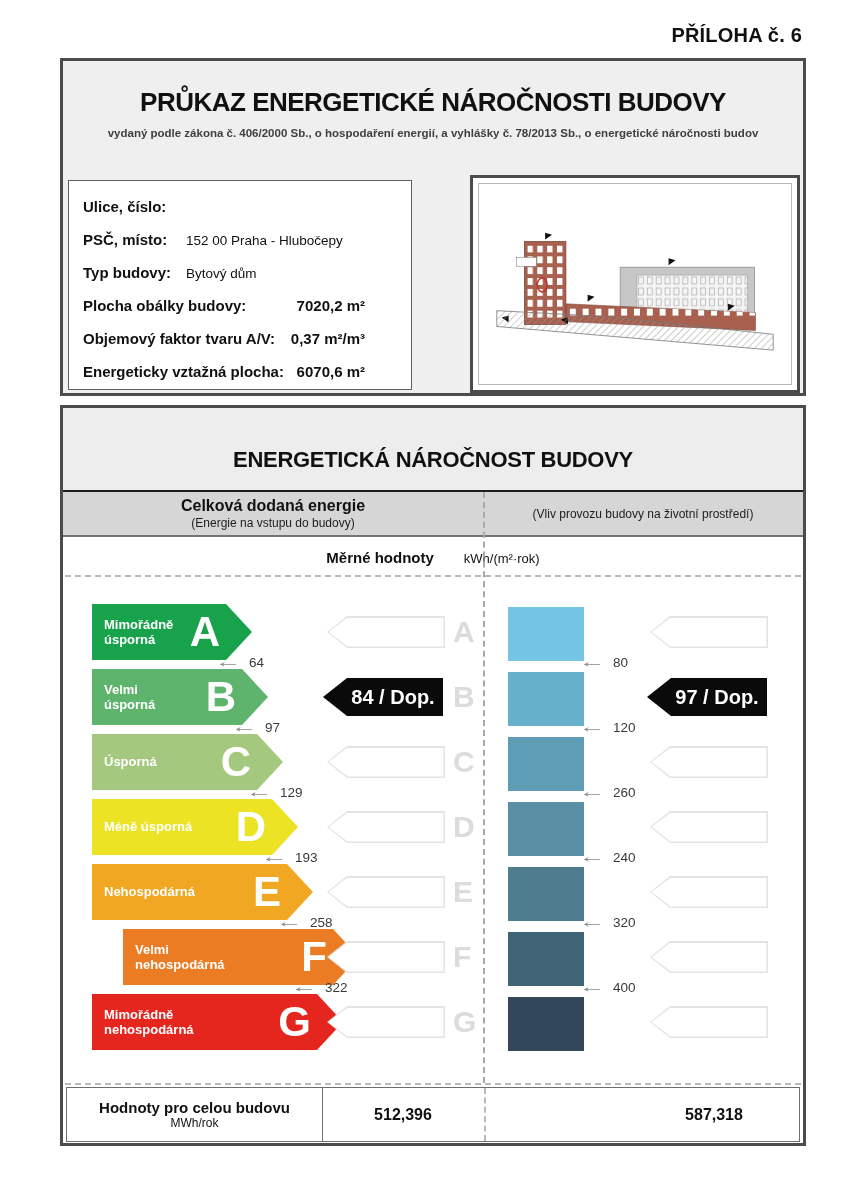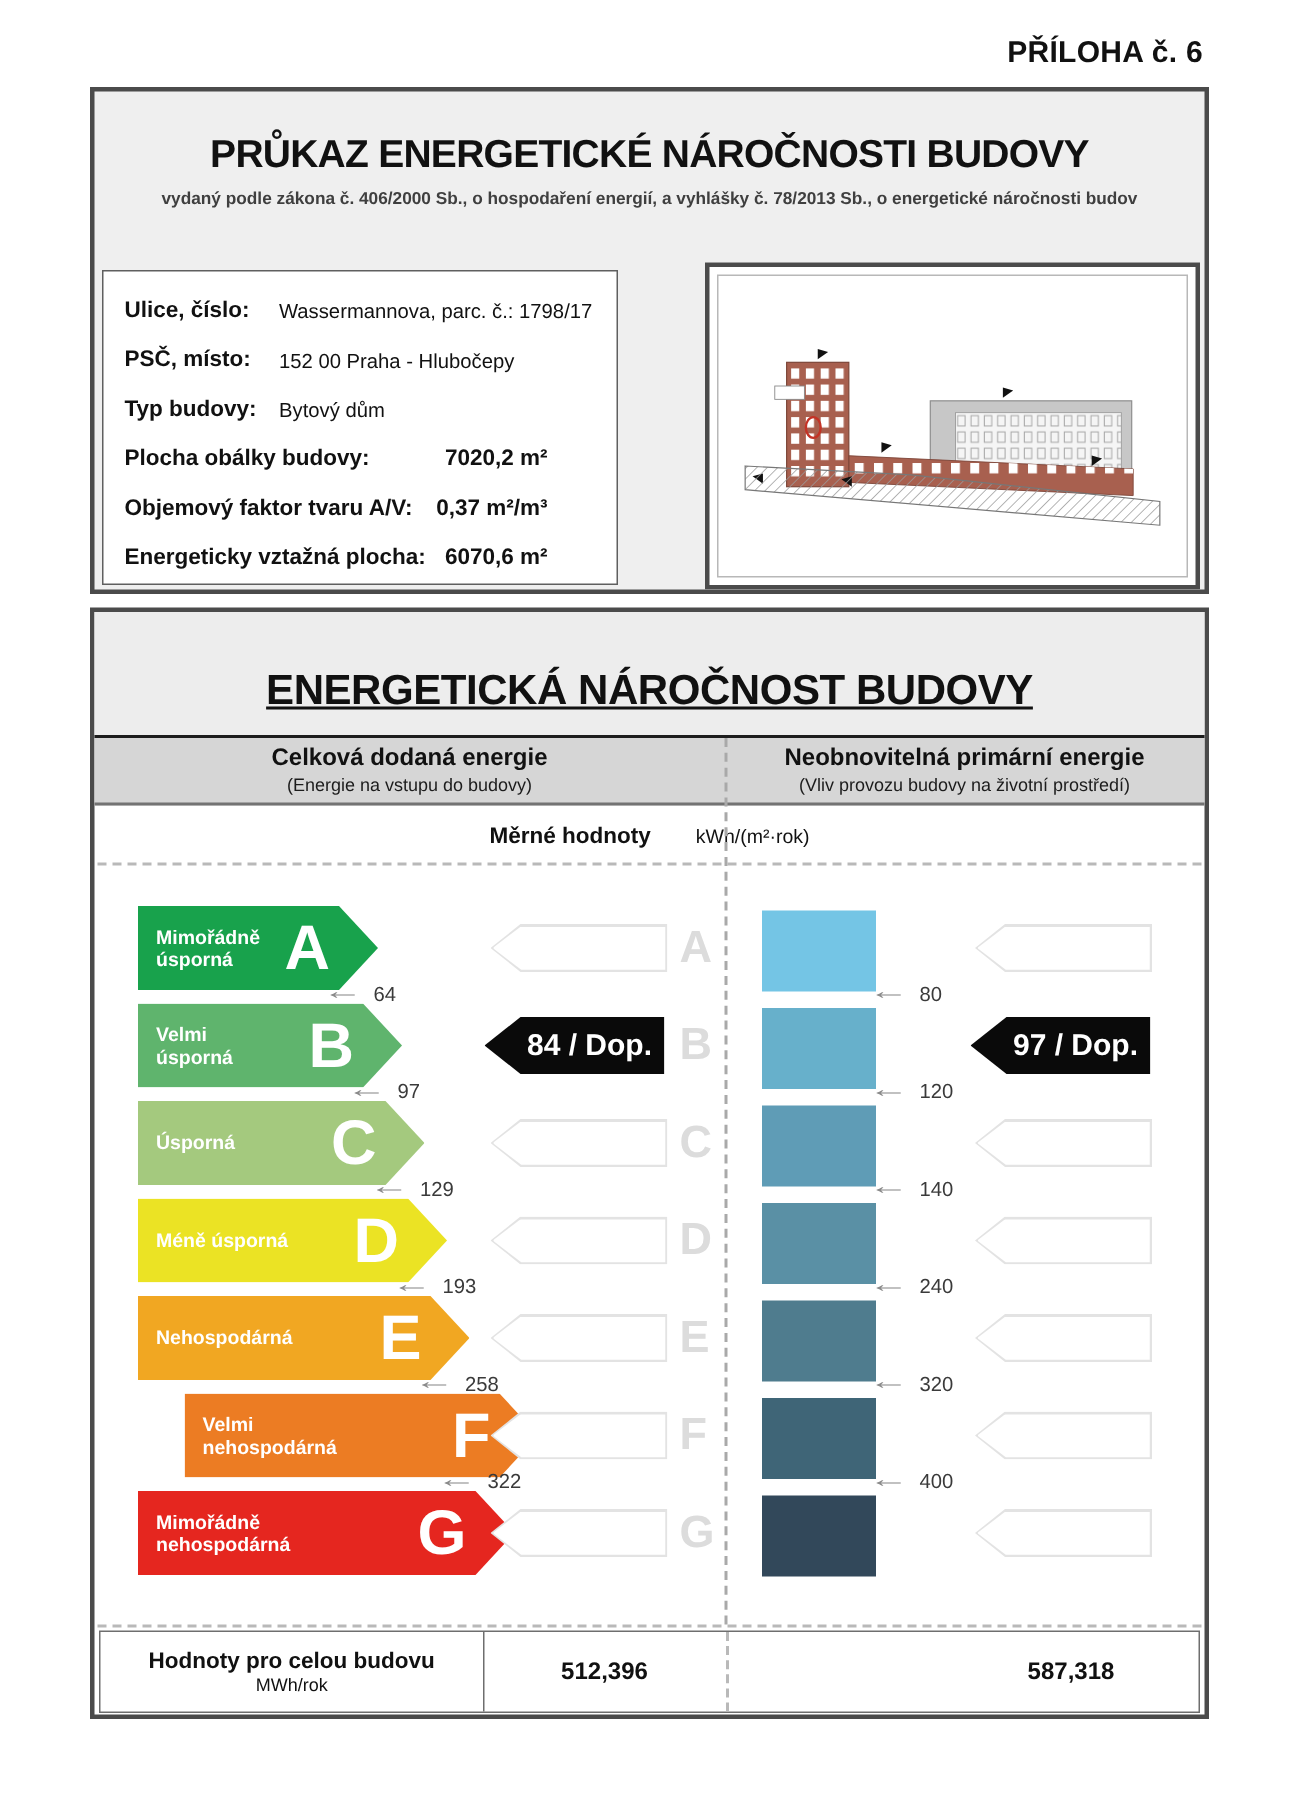--- a/index.html
+++ b/index.html
@@ -22,21 +22,21 @@
   .info-row .val{position:absolute;left:103px;top:1px;font-size:13.5px;}
   .info-row.numeric .val{left:auto;right:46px;top:0;font-size:15px;font-weight:bold;text-align:right;}
 
   .image-box{position:absolute;left:407px;top:114px;width:330px;height:218px;background:#fff;
              border:3px solid #4b4b4b;box-sizing:border-box;}
   .image-inner{position:absolute;inset:5px;border:1px solid #b8b8b8;background:#fff;}
   .image-inner svg{width:100%;height:100%;display:block;}
 
   .sec-band{position:absolute;top:0;left:0;right:0;height:82px;background:#ededed;
             display:flex;align-items:center;justify-content:center;}
-  .sec-title{font-size:28px;font-weight:bold;letter-spacing:-.3px;padding-top:22px;text-decoration:underline;}
+  .sec-title{font-size:22px;font-weight:bold;letter-spacing:-.3px;padding-top:22px;}
 
   .col-strip{position:absolute;top:82px;left:0;right:0;height:47px;background:#d6d6d6;
              border-top:2px solid #1d1d1d;border-bottom:2px solid #737373;box-sizing:border-box;display:flex;}
   .col-cell{display:flex;flex-direction:column;align-items:center;justify-content:center;gap:1px;}
   .col-cell.left{width:420px;}
   .col-cell.right{flex:1;}
   .col-title{font-size:16px;font-weight:bold;}
   .col-sub{font-size:12px;color:#1c1c1c;}
 
   .merne{position:absolute;top:141px;left:0;right:0;display:flex;justify-content:center;
@@ -105,21 +105,20 @@
 
   <div class="priloha">PŘÍLOHA č. 6</div>
 
   <section class="box box1">
     <h1 class="cert-title">PRŮKAZ ENERGETICKÉ NÁROČNOSTI BUDOVY</h1>
     <p class="cert-sub">vydaný podle zákona č. 406/2000 Sb., o hospodaření energií, a vyhlášky č. 78/2013 Sb., o energetické náročnosti budov</p>
 
     <div class="info-box">
       <div class="info-row">
         <span class="lbl">Ulice, číslo:</span>
-        <span class="val">Wassermannova, parc. č.: 1798/17</span>
       </div>
       <div class="info-row">
         <span class="lbl">PSČ, místo:</span>
         <span class="val">152 00 Praha - Hlubočepy</span>
       </div>
       <div class="info-row">
         <span class="lbl">Typ budovy:</span>
         <span class="val">Bytový dům</span>
       </div>
       <div class="info-row numeric">
@@ -187,21 +186,20 @@
     <div class="sec-band">
       <div class="sec-title">ENERGETICKÁ NÁROČNOST BUDOVY</div>
     </div>
 
     <div class="col-strip">
       <div class="col-cell left">
         <div class="col-title">Celková dodaná energie</div>
         <div class="col-sub">(Energie na vstupu do budovy)</div>
       </div>
       <div class="col-cell right">
-        <div class="col-title">Neobnovitelná primární energie</div>
         <div class="col-sub">(Vliv provozu budovy na životní prostředí)</div>
       </div>
     </div>
 
     <div class="merne">
       <span class="merne-l">Měrné hodnoty</span>
       <span class="merne-u">kWh/(m²·rok)</span>
     </div>
 
     <div class="dash-h"></div>
@@ -291,21 +289,21 @@
     <div class="thr r0 tr">
         <span class="thr-glyph">←</span>
         <span class="thr-num">80</span>
       </div>
     <div class="thr r1 tr">
         <span class="thr-glyph">←</span>
         <span class="thr-num">120</span>
       </div>
     <div class="thr r2 tr">
         <span class="thr-glyph">←</span>
-        <span class="thr-num">140</span>
+        <span class="thr-num">260</span>
       </div>
     <div class="thr r3 tr">
         <span class="thr-glyph">←</span>
         <span class="thr-num">240</span>
       </div>
     <div class="thr r4 tr">
         <span class="thr-glyph">←</span>
         <span class="thr-num">320</span>
       </div>
     <div class="thr r5 tr">

